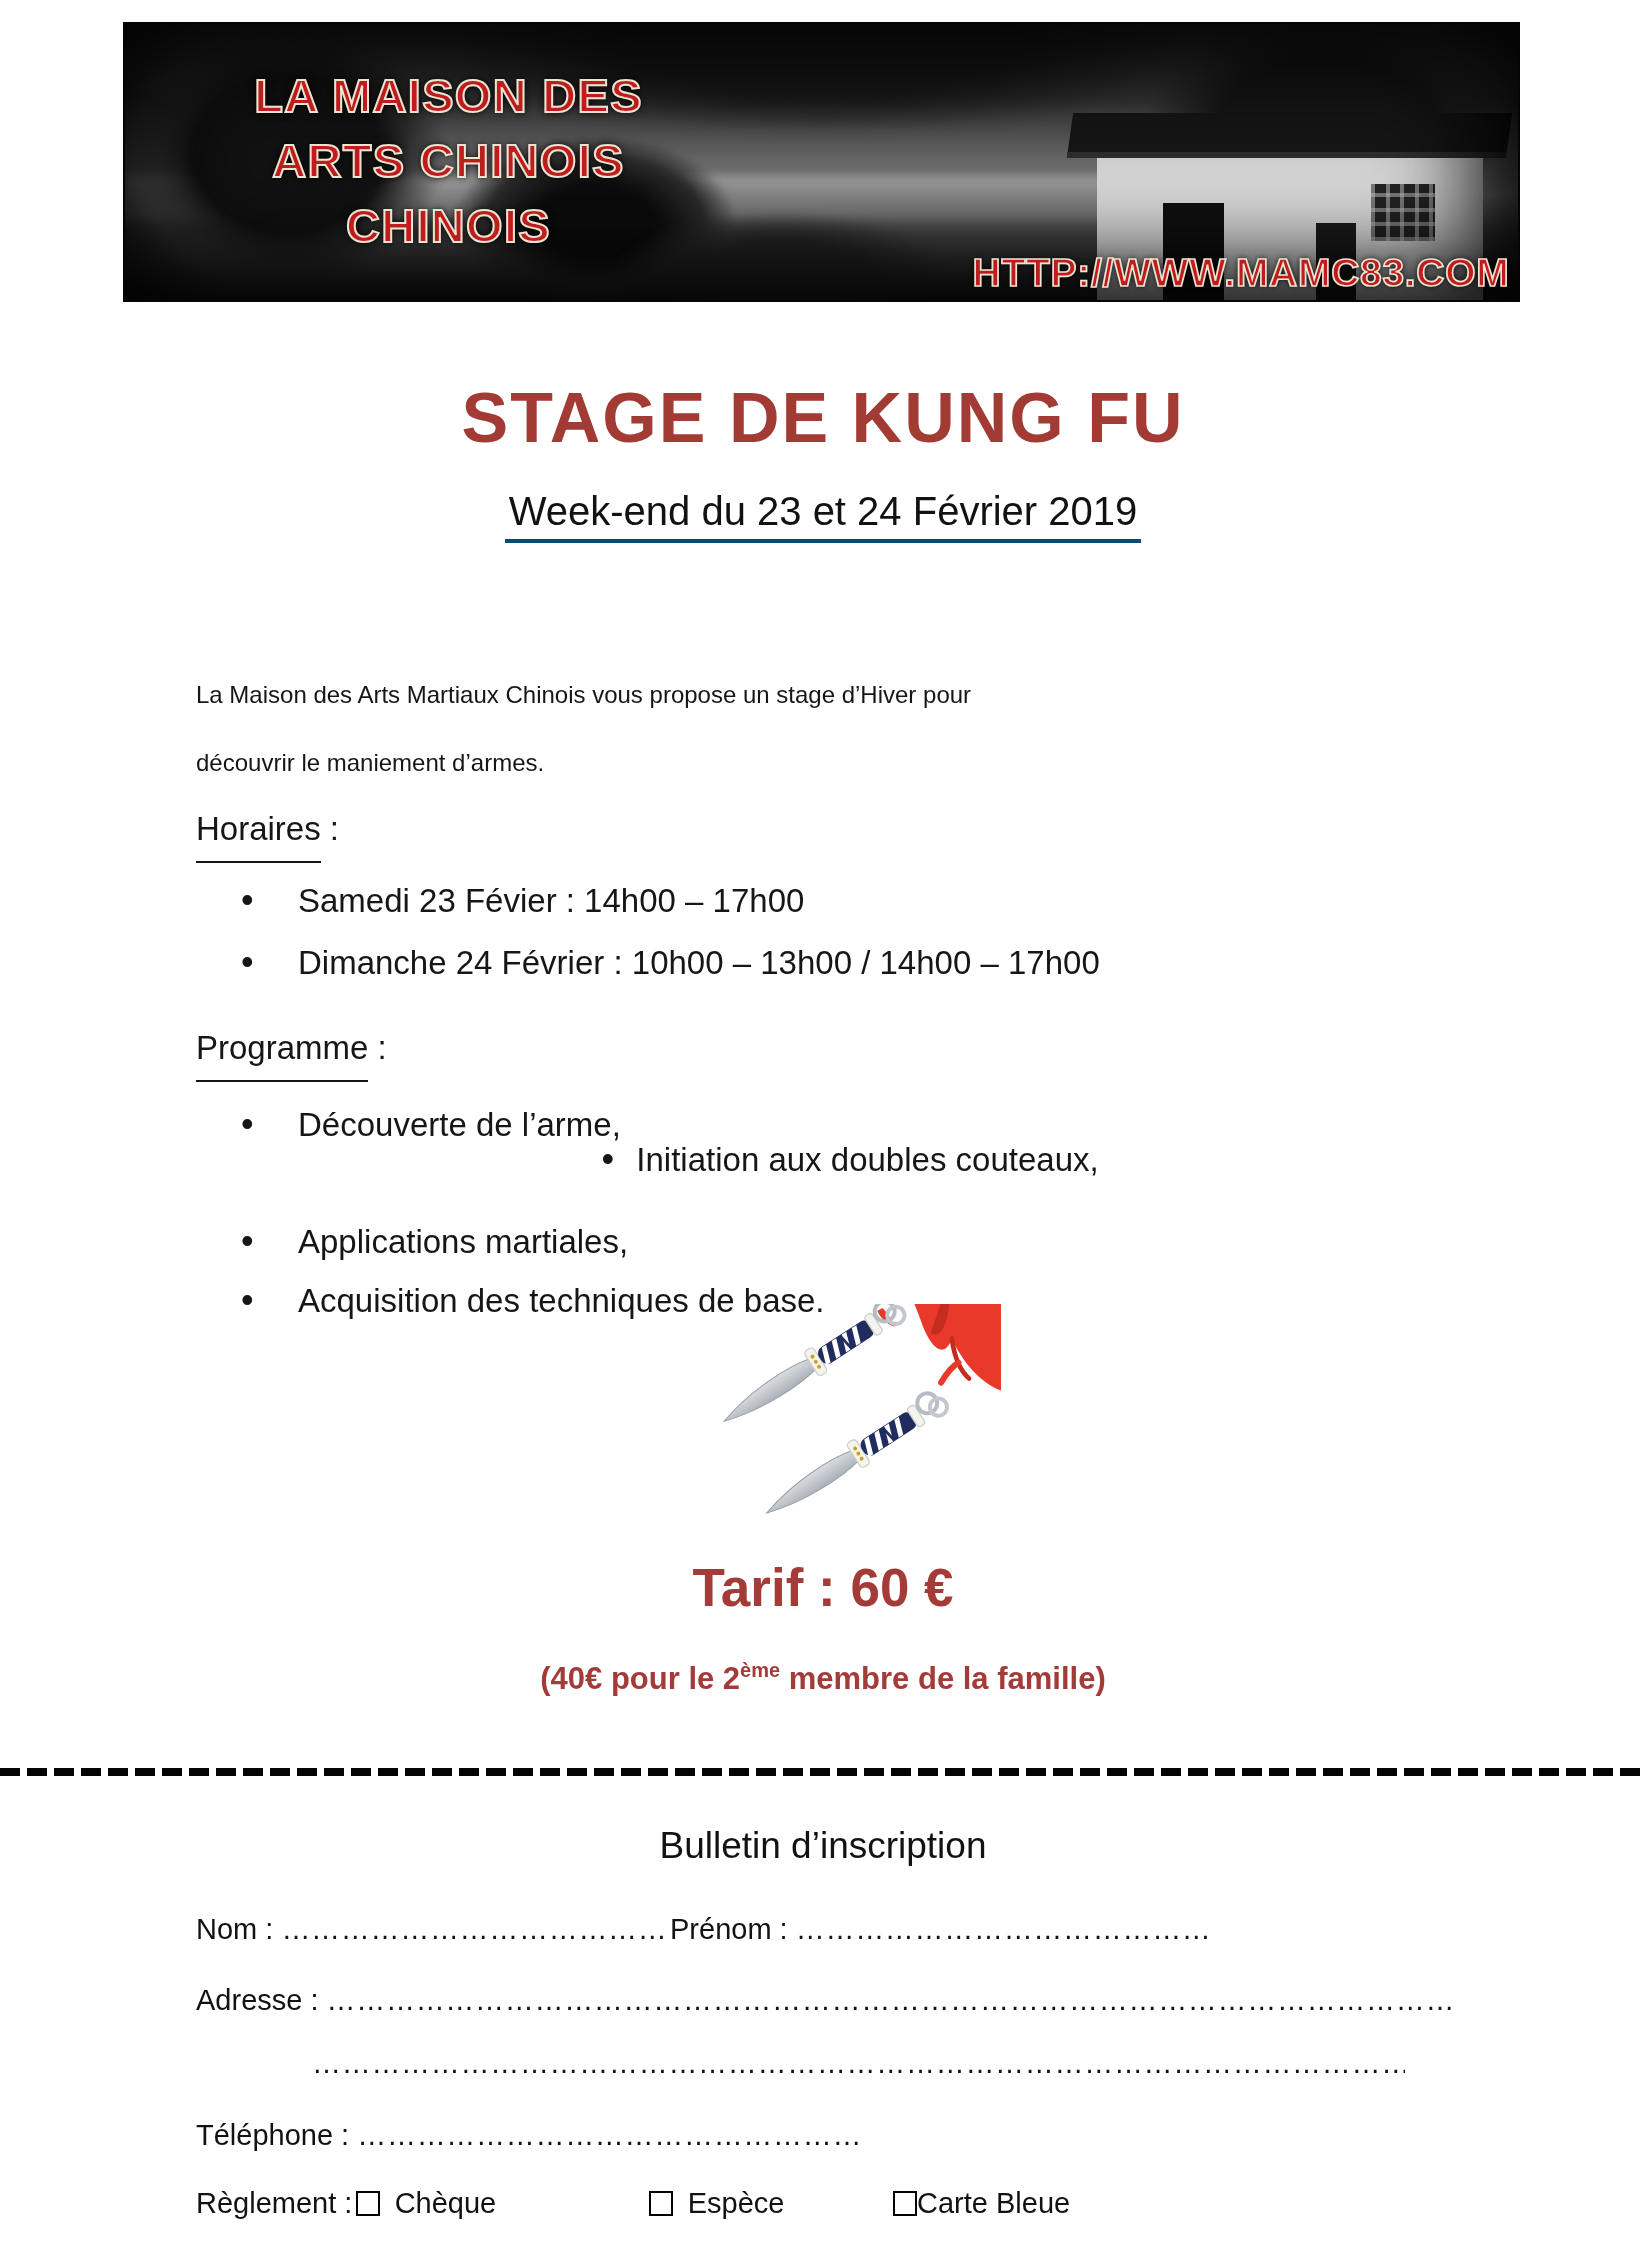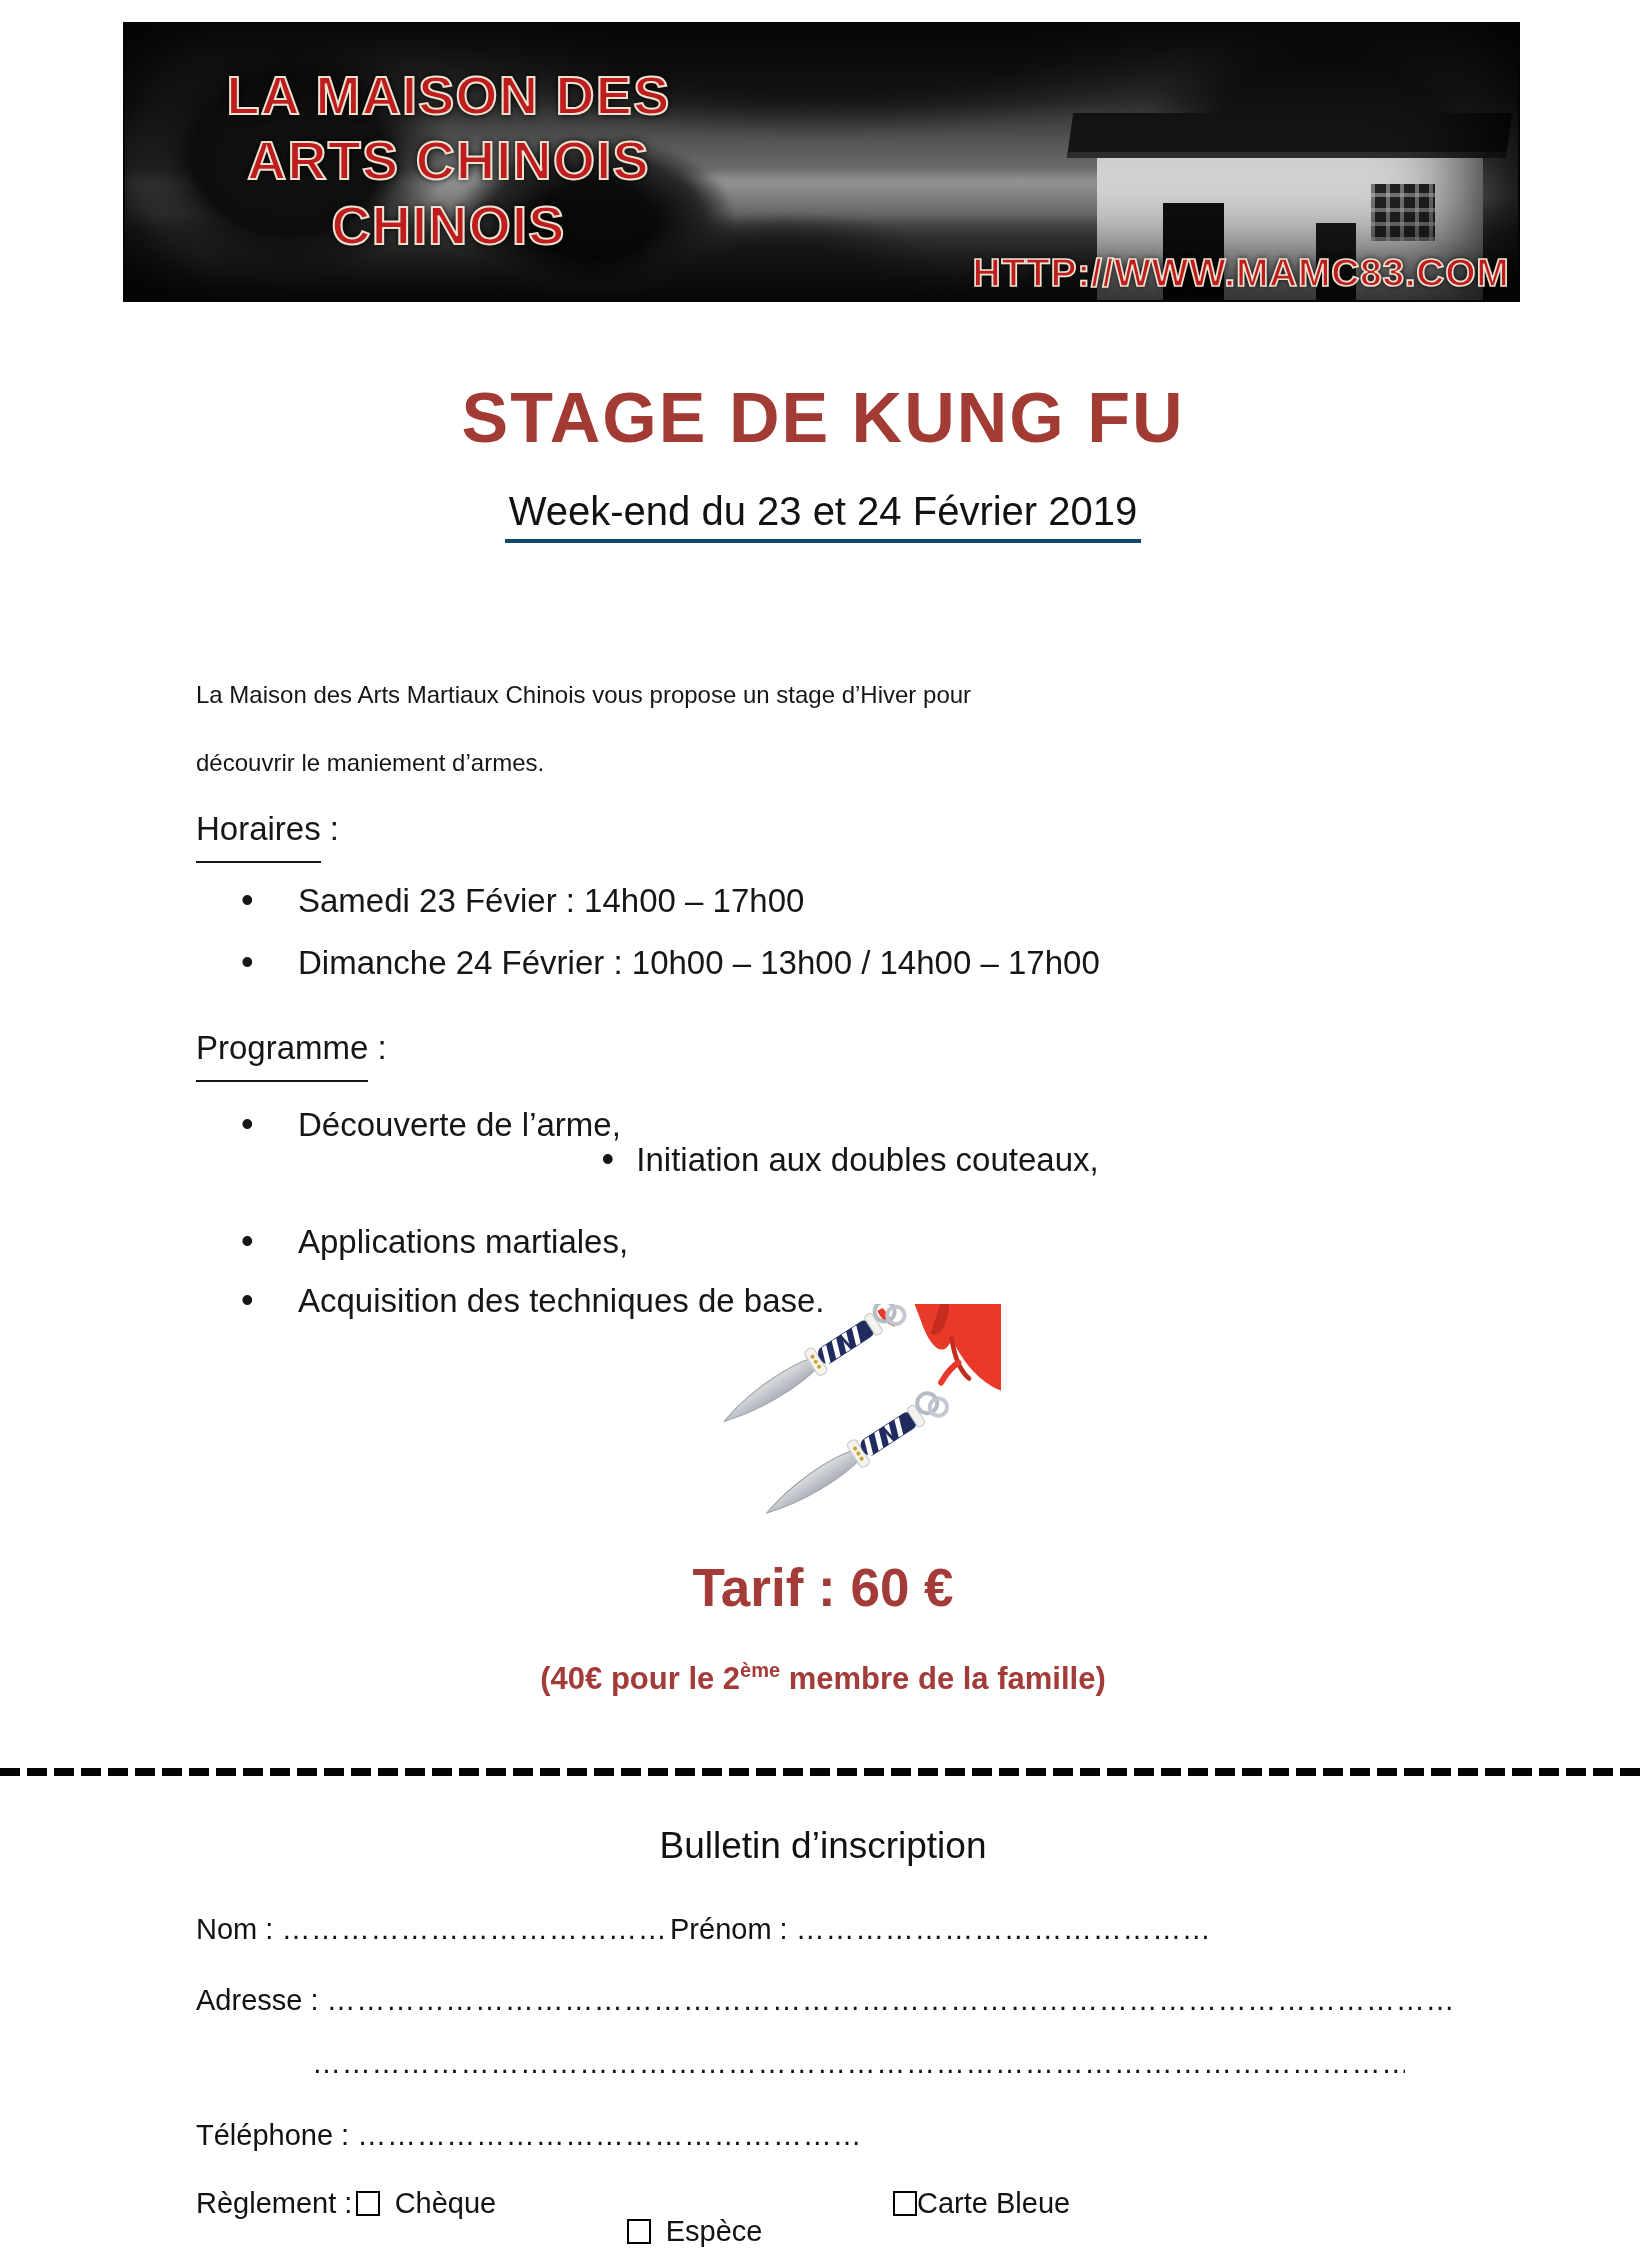--- a/index.html
+++ b/index.html
@@ -19,21 +19,21 @@
   .ph-bush{position:absolute;left:425px;top:166px;width:465px;height:173px;background:radial-gradient(closest-side,#262626 35%,rgba(38,38,38,0) 72%);filter:blur(4px);}
   .ph-building{position:absolute;right:37px;top:123px;width:386px;height:158px;background:linear-gradient(180deg,#cfcfcf,#efefef 60%,#dcdcdc);}
   .ph-roof{position:absolute;left:-26.6px;top:-32px;width:439px;height:39px;background:#161616;transform:skewX(-8deg);border-bottom:6.6px solid #2e2e2e;}
   .ph-door{position:absolute;left:66px;bottom:0;width:61px;height:100px;background:#101010;}
   .ph-door2{position:absolute;left:219px;bottom:0;width:40px;height:80px;background:#1c1c1c;}
   .ph-window{position:absolute;right:48px;top:39px;width:64px;height:57px;background:#242424;
      background-image:repeating-linear-gradient(90deg,rgba(200,200,200,.55) 0 4px,transparent 4px 14.6px),repeating-linear-gradient(0deg,rgba(200,200,200,.55) 0 4px,transparent 4px 14.6px);}
   .ph-vignette{position:absolute;inset:0;box-shadow:inset 0 0 93px 47px rgba(0,0,0,.92);}
   .banner-frame{position:absolute;inset:0;border:2.7px solid #050505;}
   .banner-title{position:absolute;left:0;top:41px;width:651px;text-align:center;
-     font-size:54px;line-height:65px;font-weight:900;letter-spacing:1.3px;color:#bf1d1d;
+     font-size:47px;line-height:65px;font-weight:900;letter-spacing:1.3px;color:#bf1d1d;
      -webkit-text-stroke:2px #ece4d2;
      text-shadow:0 0 8px rgba(0,0,0,.95),0 0 2.7px rgba(0,0,0,.8);}
   .banner-url{position:absolute;right:10.6px;bottom:6.6px;font-size:39px;font-weight:900;letter-spacing:0.7px;
      color:#bf1d1d;-webkit-text-stroke:1.7px #ece4d2;text-shadow:0 0 6.6px rgba(0,0,0,.95);}
 
   
   .doc-title{left:0;top:378px;width:100%;text-align:center;font-size:70px;font-weight:800;
      color:#a33b35;letter-spacing:2px;}
   .doc-subtitle{left:0;top:489px;width:100%;text-align:center;}
   .doc-subtitle span{display:inline-block;font-size:40px;color:#121212;
@@ -194,21 +194,21 @@
     <span>Téléphone :</span>
     <span class="dotfill">……………………………………………</span>
   </div>
 
   <div class="abs form-row" style="top:2187px;width:1263px;height:40px;overflow:visible;">
     <span>Règlement :</span>
     <span class="opt" style="left:160px;">
       <span class="cbx"></span>
       <span style="margin-left:6.6px;">Chèque</span>
     </span>
-    <span class="opt" style="left:431px;margin-top:28px;">
+    <span class="opt" style="left:453px;">
       <span class="cbx"></span>
       <span style="margin-left:6.6px;">Espèce</span>
     </span>
     <span class="opt" style="left:697px;">
       <span class="cbx"></span><span>Carte Bleue</span>
     </span>
   </div>
 
 </div>
 

